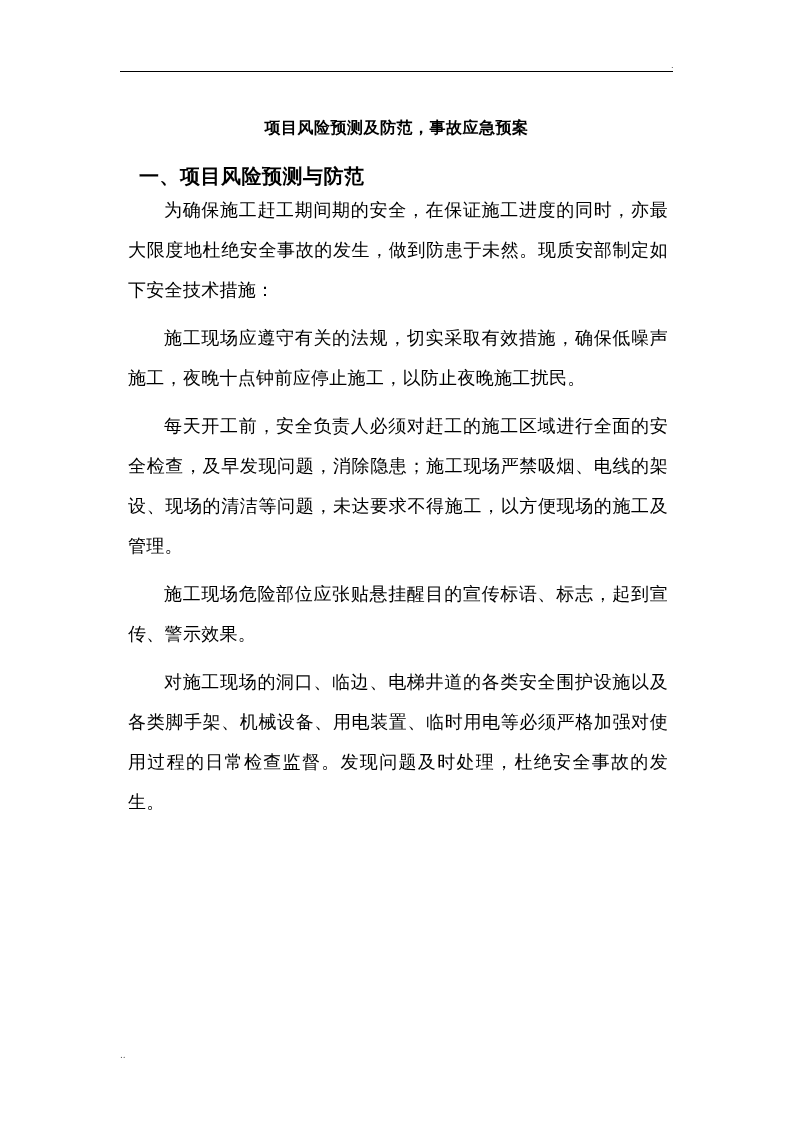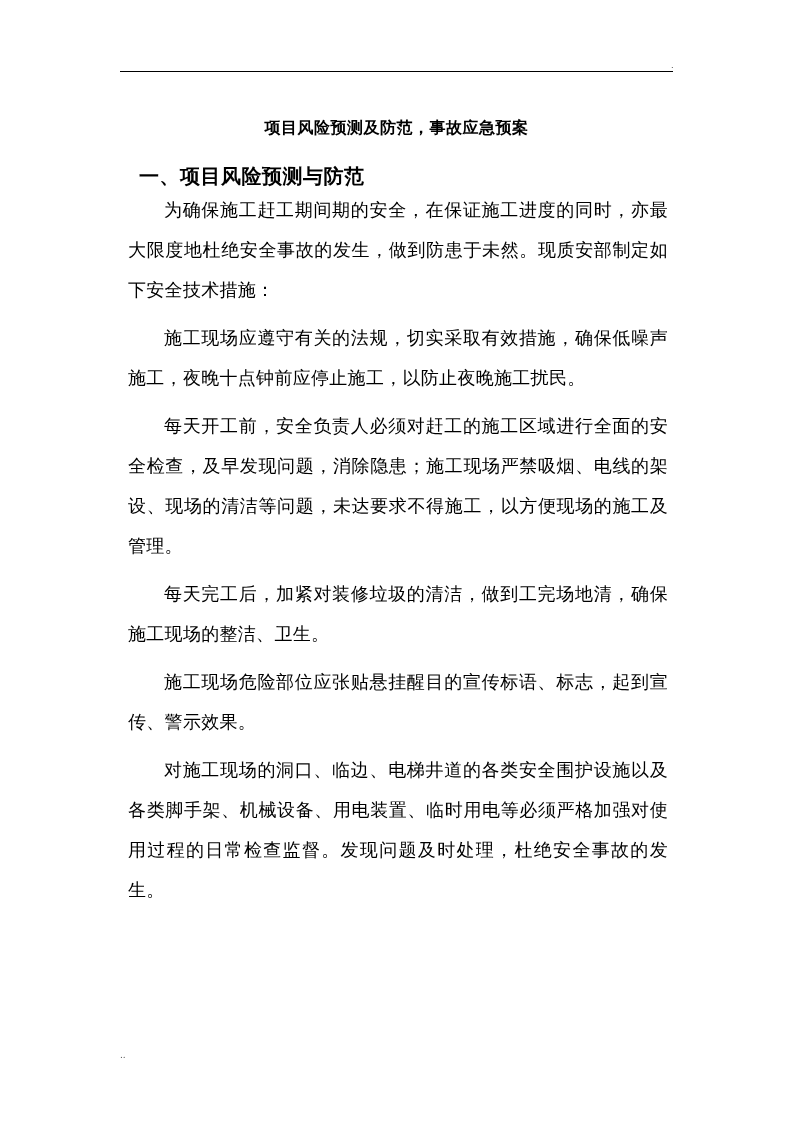--- a/index.html
+++ b/index.html
@@ -23,18 +23,17 @@
 <div class="header-rule"></div>
 <div class="header-dot">.</div>
 
 <h1 class="title">项目风险预测及防范，事故应急预案</h1>
 <h2 class="section-heading">一、项目风险预测与防范</h2>
 
 <div class="body">
   <p class="para">为确保施工赶工期间期的安全，在保证施工进度的同时，亦最大限度地杜绝安全事故的发生，做到防患于未然。现质安部制定如下安全技术措施：</p>
   <p class="para">施工现场应遵守有关的法规，切实采取有效措施，确保低噪声施工，夜晚十点钟前应停止施工，以防止夜晚施工扰民。</p>
   <p class="para">每天开工前，安全负责人必须对赶工的施工区域进行全面的安全检查，及早发现问题，消除隐患；施工现场严禁吸烟、电线的架设、现场的清洁等问题，未达要求不得施工，以方便现场的施工及管理。</p>
-  <p class="para">每天完工后，加紧对装修垃圾的清洁，做到工完场地清，确保施工现场的整洁、卫生。</p>
   <p class="para">施工现场危险部位应张贴悬挂醒目的宣传标语、标志，起到宣传、警示效果。</p>
   <p class="para">对施工现场的洞口、临边、电梯井道的各类安全围护设施以及各类脚手架、机械设备、用电装置、临时用电等必须严格加强对使用过程的日常检查监督。发现问题及时处理，杜绝安全事故的发生。</p>
 </div>
 
 <div class="footer-mark">..</div>
 
 </body></html>

